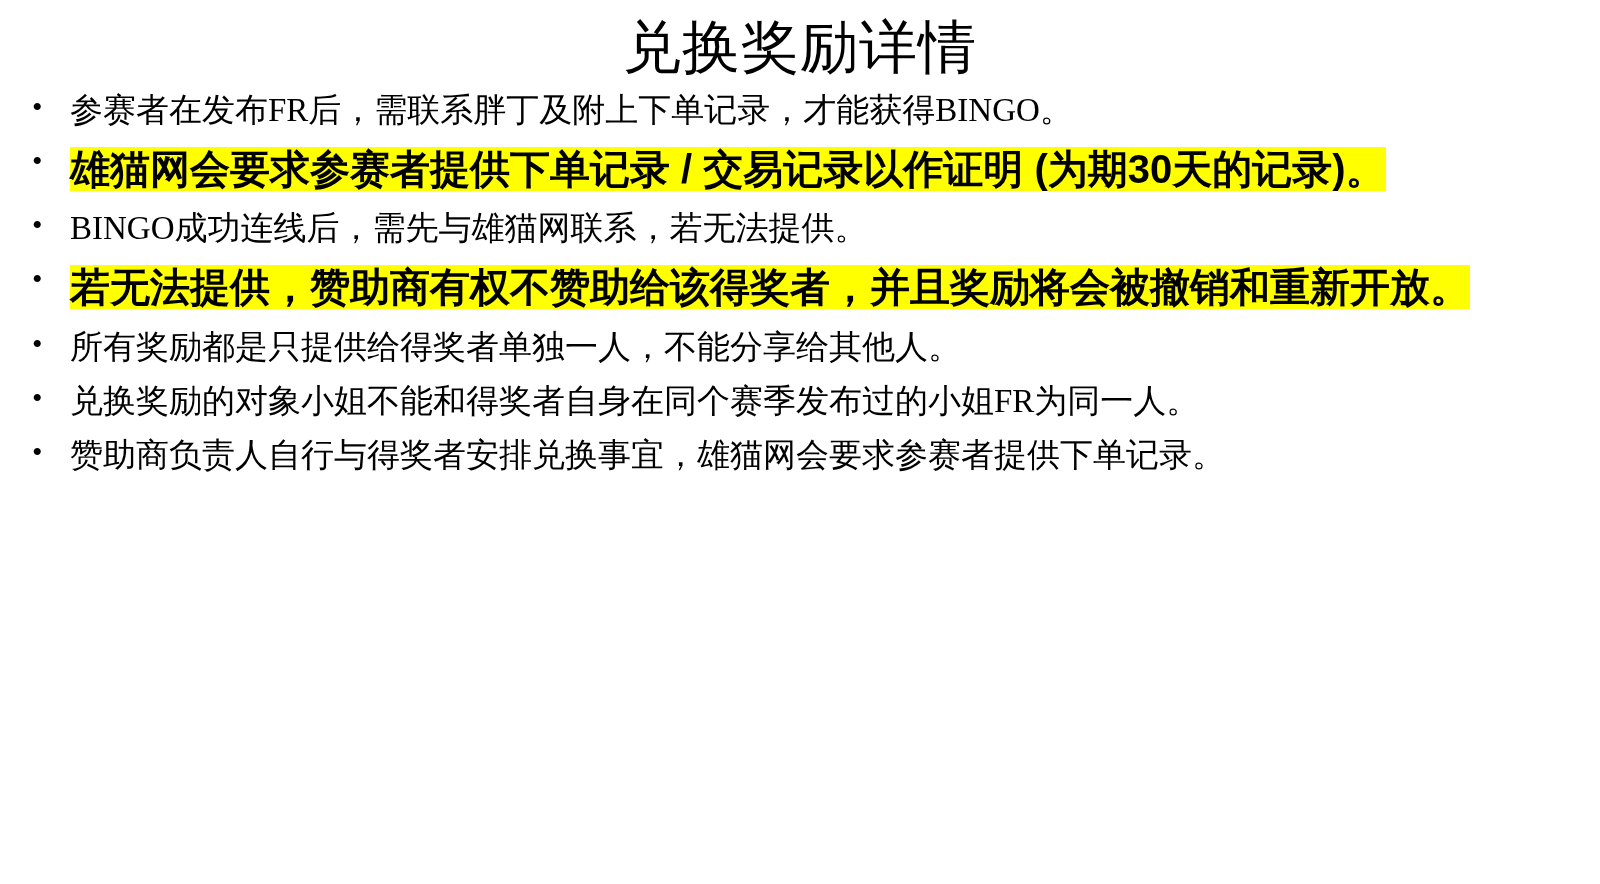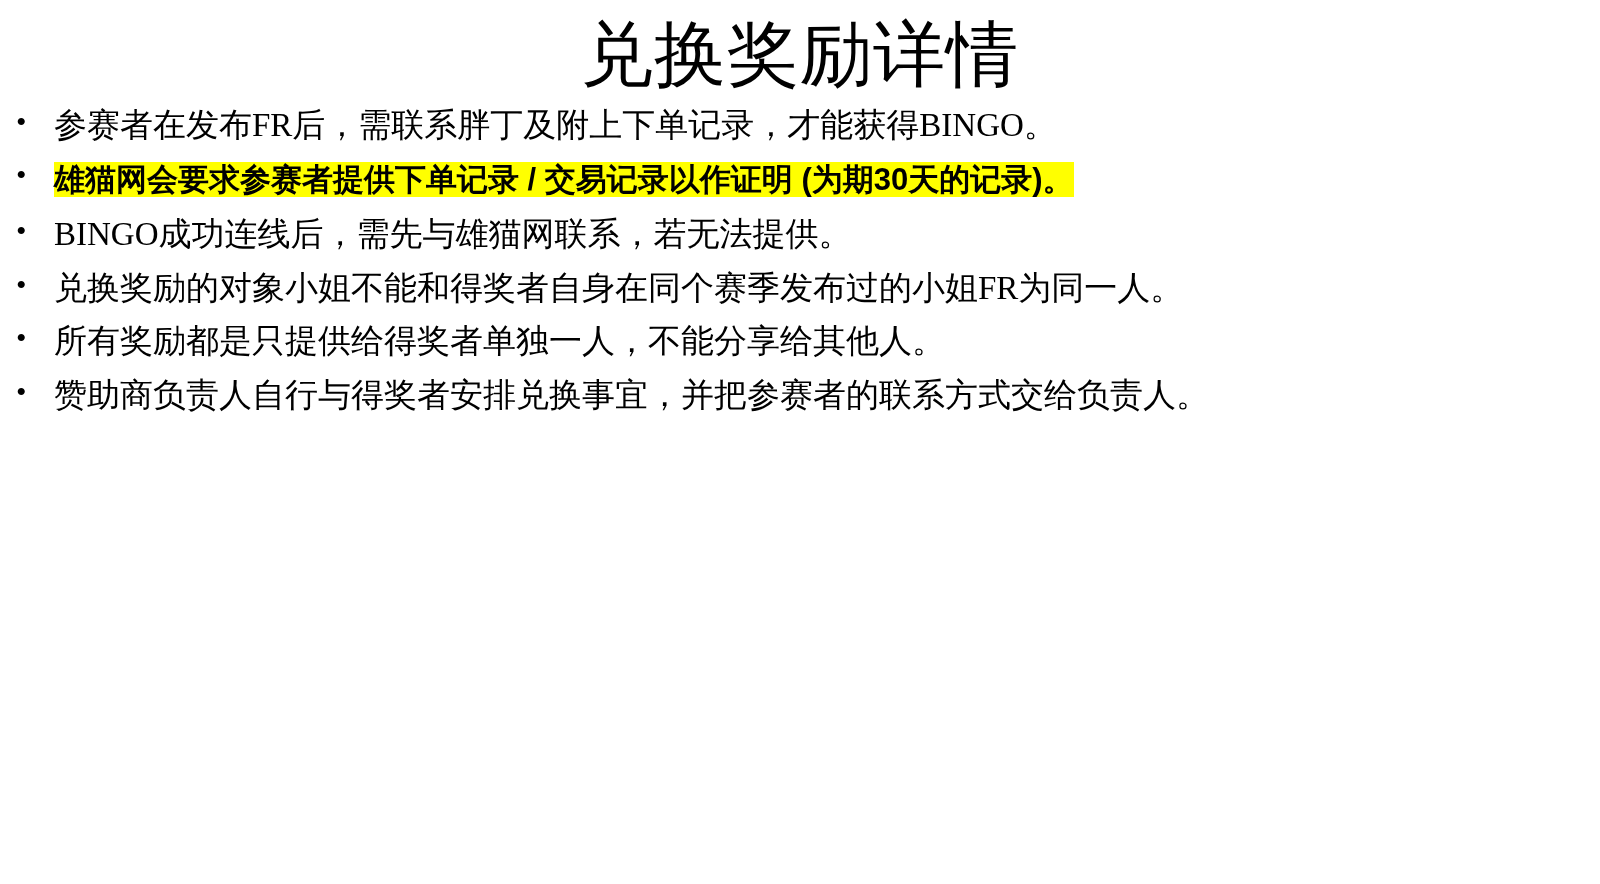--- a/index.html
+++ b/index.html
@@ -16,31 +16,31 @@
   }
   .slide {
     position: relative;
     width: 1600px;
     height: 884px;
     background: #ffffff;
     box-sizing: border-box;
   }
   .slide-title {
     text-align: center;
-    font-size: 72px;
+    font-size: 58px;
     line-height: 1.05;
     font-weight: 400;
     margin: 18px 0 10px 0;
     letter-spacing: 1px;
     font-family: "Liberation Serif", "DejaVu Serif", serif;
   }
   .bullet-list {
     list-style: none;
     margin: 0;
-    padding: 0 40px 0 54px;
+    padding: 0 40px 0 70px;
   }
   .bullet-item {
     position: relative;
     font-size: 33px;
     line-height: 1.30;
     margin: 0 0 11px 0;
     padding: 0;
     font-family: "Liberation Serif", "DejaVu Serif", serif;
   }
   .bullet-item::before {
@@ -52,21 +52,21 @@
     line-height: 1.30;
     color: #000;
   }
   .bullet-text {
     display: inline;
   }
   .hl .bullet-text {
     background: #ffff00;
     font-weight: bold;
     font-family: "Liberation Sans", "DejaVu Sans", sans-serif;
-    font-size: 31px;
+    font-size: 40px;
     box-decoration-break: clone;
     -webkit-box-decoration-break: clone;
     line-height: 1.34;
   }
   .hl {
     line-height: 1.34;
   }
 </style>
 </head>
 <body>
@@ -77,23 +77,26 @@
   <ul class="bullet-list">
     <li class="bullet-item">
       <span class="bullet-text">参赛者在发布FR后，需联系胖丁及附上下单记录，才能获得BINGO。</span>
     </li>
     <li class="bullet-item hl">
       <span class="bullet-text">雄猫网会要求参赛者提供下单记录 / 交易记录以作证明 (为期30天的记录)。</span>
     </li>
     <li class="bullet-item">
       <span class="bullet-text">BINGO成功连线后，需先与雄猫网联系，若无法提供。</span>
     </li>
-    <li class="bullet-item">
-      <span class="bullet-text">兑换奖励的对象小姐不能和得奖者自身在同个赛季发布过的小姐FR为同一人。</span>
+    <li class="bullet-item hl">
+      <span class="bullet-text">若无法提供，赞助商有权不赞助给该得奖者，并且奖励将会被撤销和重新开放。</span>
     </li>
     <li class="bullet-item">
       <span class="bullet-text">所有奖励都是只提供给得奖者单独一人，不能分享给其他人。</span>
     </li>
     <li class="bullet-item">
-      <span class="bullet-text">赞助商负责人自行与得奖者安排兑换事宜，并把参赛者的联系方式交给负责人。</span>
+      <span class="bullet-text">兑换奖励的对象小姐不能和得奖者自身在同个赛季发布过的小姐FR为同一人。</span>
+    </li>
+    <li class="bullet-item">
+      <span class="bullet-text">赞助商负责人自行与得奖者安排兑换事宜，雄猫网会要求参赛者提供下单记录。</span>
     </li>
   </ul>
 </div>
 
 </body></html>

